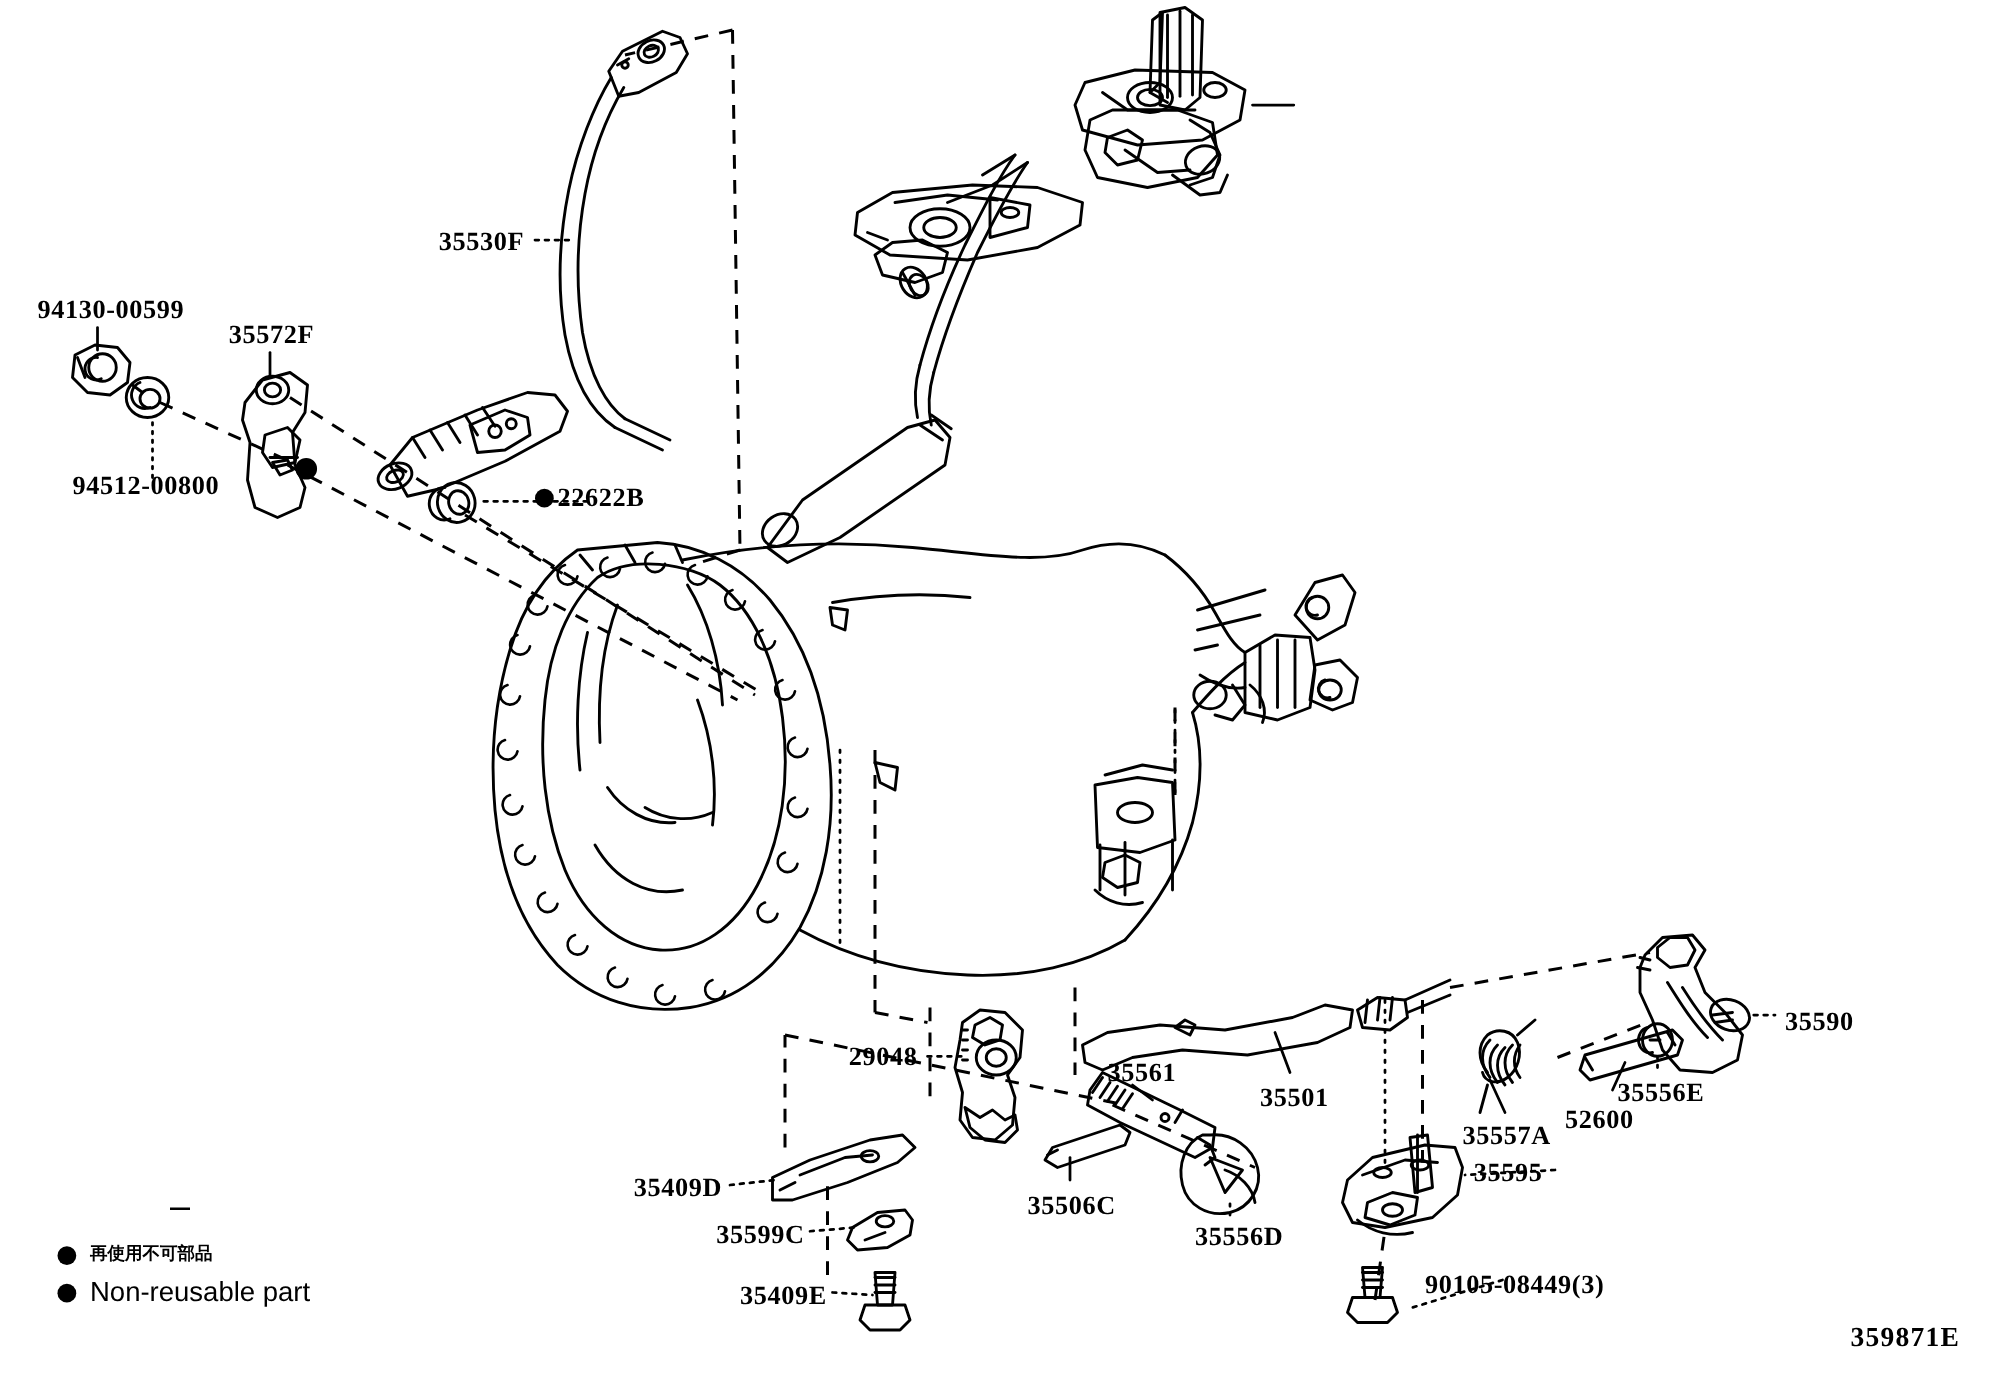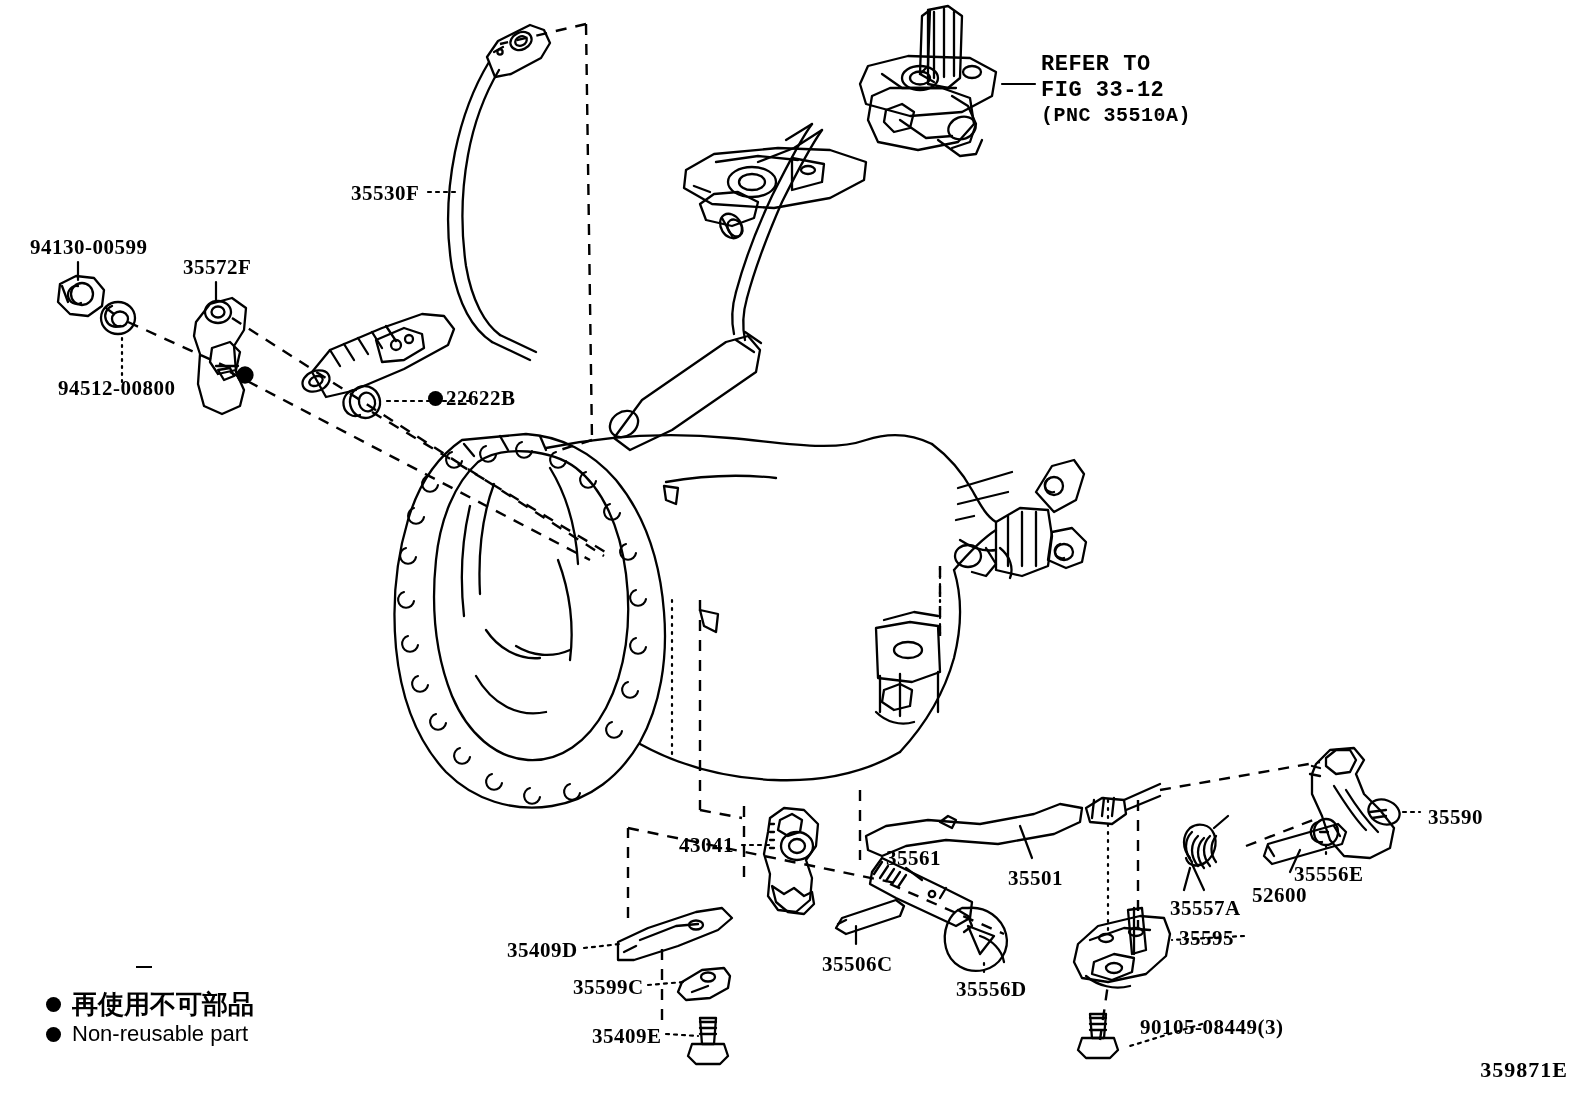--- a/index.html
+++ b/index.html
@@ -6,21 +6,21 @@
   body{width:1592px;height:1099px;overflow:hidden;
        font-family:"Liberation Serif",serif;color:#000;}
   #sheet{position:relative;width:1592px;height:1099px;background:#fff;}
   #art{position:absolute;left:0;top:0;width:1592px;height:1099px;}
   .lbl{position:absolute;white-space:nowrap;font-family:"Liberation Serif",serif;
        font-weight:bold;font-size:21px;letter-spacing:.5px;line-height:1.18;}
   .lbl.mono{font-family:"Liberation Mono",monospace;font-size:22px;font-weight:bold;}
   .legend{position:absolute;left:46px;top:989px;font-size:22px;line-height:30px;}
   .legend .row{display:flex;align-items:center;gap:11px;white-space:nowrap;}
   .legend .dot{width:15px;height:15px;border-radius:50%;background:#000;flex:0 0 auto;}
-  .legend .jp{font-family:Liberation Sans, sans-serif;font-weight:bold;font-size:26px;}
+  .legend .jp{font-family:Liberation Mono, monospace;font-weight:bold;font-size:14px;}
   .legend .en{font-family:"Liberation Sans",sans-serif;font-weight:normal;font-size:22px;}
   .figcode{position:absolute;right:24px;bottom:16px;font-family:Liberation Serif, serif;
            font-weight:bold;font-size:22px;letter-spacing:1px;}
   .bul{display:inline-block;width:15px;height:15px;border-radius:50%;background:#000;
        vertical-align:-1px;margin-right:3px;}
   .dash{position:absolute;left:136px;top:966px;width:16px;height:2px;background:#000;}
 </style>
 </head>
 <body>
 
@@ -419,21 +419,21 @@
   <div class="lbl" style="left:30px;top:235px"><span>94130-00599</span></div>
 
   <div class="lbl" style="left:183px;top:255px"><span>35572F</span></div>
 
   <div class="lbl" style="left:58px;top:376px"><span>94512-00800</span></div>
 
   <div class="lbl" style="left:351px;top:181px"><span>35530F</span></div>
 
   <div class="lbl" style="left:428px;top:386px"><span class="bul"></span><span>22622B</span></div>
 
-  <div class="lbl" style="left:679px;top:833px"><span>43041</span></div>
+  <div class="lbl" style="left:679px;top:833px"><span>29048</span></div>
 
   <div class="lbl" style="left:886px;top:846px"><span>35561</span></div>
 
   <div class="lbl" style="left:1008px;top:866px"><span>35501</span></div>
 
   <div class="lbl" style="left:1428px;top:805px"><span>35590</span></div>
 
   <div class="lbl" style="left:1170px;top:896px"><span>35557A</span></div>
 
   <div class="lbl" style="left:1252px;top:883px"><span>52600</span></div>
@@ -447,25 +447,20 @@
   <div class="lbl" style="left:573px;top:975px"><span>35599C</span></div>
 
   <div class="lbl" style="left:592px;top:1024px"><span>35409E</span></div>
 
   <div class="lbl" style="left:822px;top:952px"><span>35506C</span></div>
 
   <div class="lbl" style="left:956px;top:977px"><span>35556D</span></div>
 
   <div class="lbl" style="left:1140px;top:1015px"><span>90105-08449(3)</span></div>
 
-  <div class="lbl mono" style="left:1041px;top:52px">
-    <div>REFER TO</div>
-    <div>FIG 33-12</div>
-    <div style="font-size:20px">(PNC 35510A)</div>
-  </div>
 
   <div class="dash"></div>
   <div class="legend">
     <div class="row">
       <span class="dot"></span>
       <span class="jp">再使用不可部品</span>
     </div>
     <div class="row">
       <span class="dot"></span>
       <span class="en">Non-reusable part</span>

